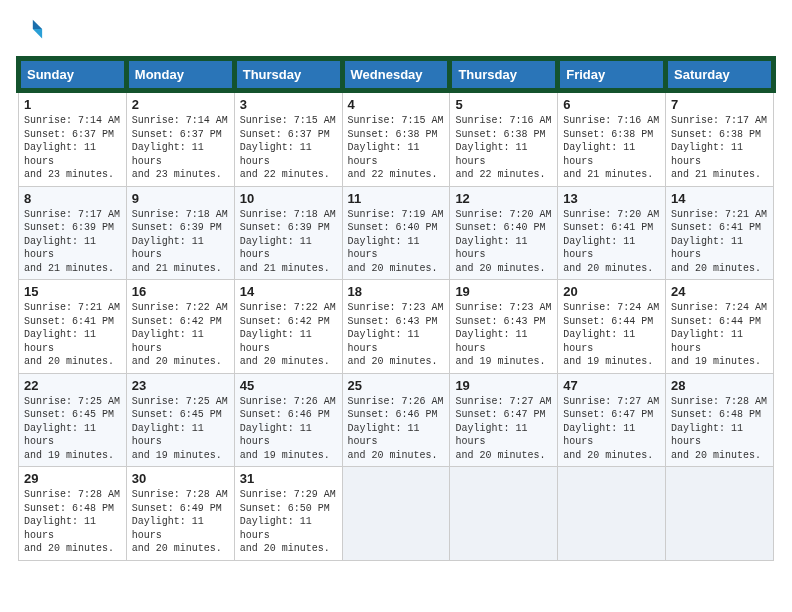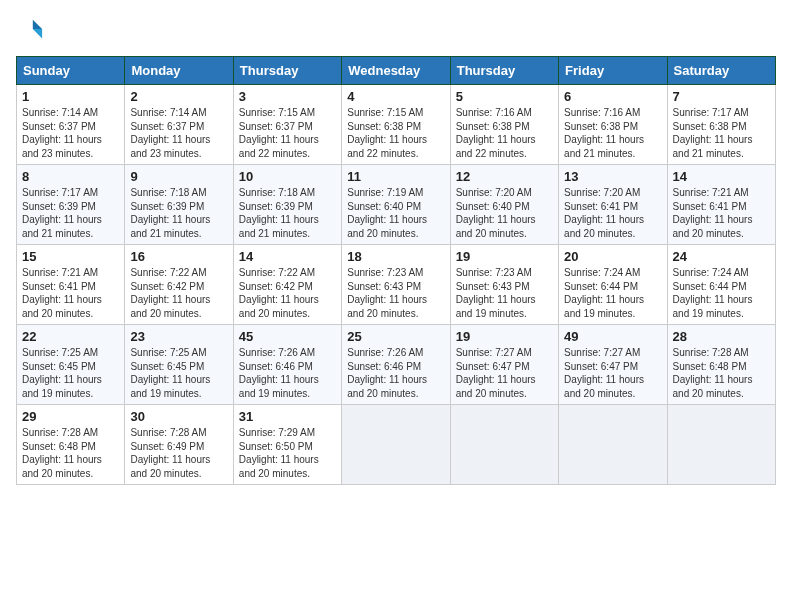--- a/index.html
+++ b/index.html
@@ -52,21 +52,21 @@
       border-collapse: collapse;
       font-size: 10.5px;
     }
     .calendar th {
       background: #2a75b8;
       color: #fff;
       text-align: left;
       padding: 6px 6px;
       font-size: 13px;
       font-weight: bold;
-      border: 1px solid #14532d;
+      border: 5px solid #14532d;
     }
     .calendar td {
       vertical-align: top;
       padding: 4px 5px;
       border: 1px solid #ccc;
       width: 14.28%;
       height: 80px;
       background: #fff;
     }
     .calendar tr:nth-child(even) td {
@@ -79,20 +79,21 @@
       font-size: 13px;
       font-weight: bold;
       color: #222;
       display: block;
       margin-bottom: 2px;
     }
     .day-info {
       color: #333;
       line-height: 1.35;
       font-size: 10px;
+      font-family: Liberation Mono, monospace;
     }
   </style>
 </head>
 <body>
 
 <div class="header">
   <div class="logo">
     <svg class="logo-icon" viewBox="0 0 30 30" width="36" height="36">
       <polygon points="18,4 28,14 18,14" fill="#1a6fad"></polygon>
       <polygon points="18,14 28,14 28,24" fill="#2a9fd6"></polygon>
@@ -304,21 +305,21 @@
 and 20 minutes.</div>
         </td>
         <td>
           <span class="day-num">19</span>
           <div class="day-info" style="white-space: pre-line;">Sunrise: 7:27 AM
 Sunset: 6:47 PM
 Daylight: 11 hours
 and 20 minutes.</div>
         </td>
         <td>
-          <span class="day-num">49</span>
+          <span class="day-num">47</span>
           <div class="day-info" style="white-space: pre-line;">Sunrise: 7:27 AM
 Sunset: 6:47 PM
 Daylight: 11 hours
 and 20 minutes.</div>
         </td>
         <td>
           <span class="day-num">28</span>
           <div class="day-info" style="white-space: pre-line;">Sunrise: 7:28 AM
 Sunset: 6:48 PM
 Daylight: 11 hours

